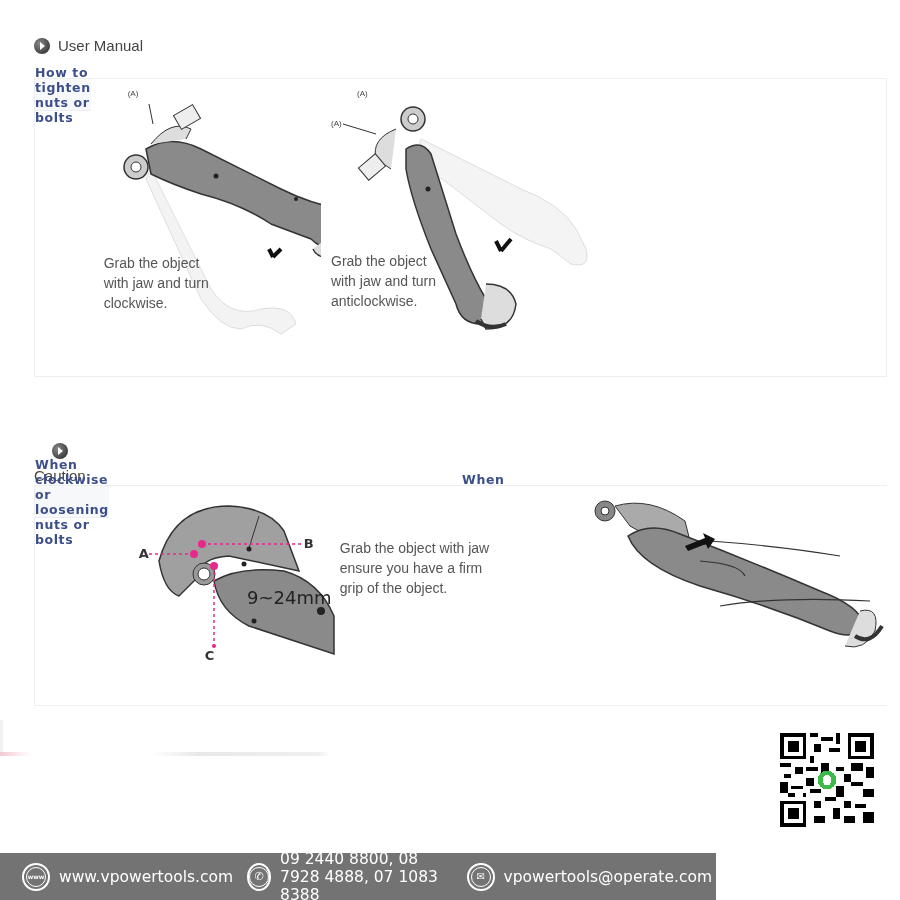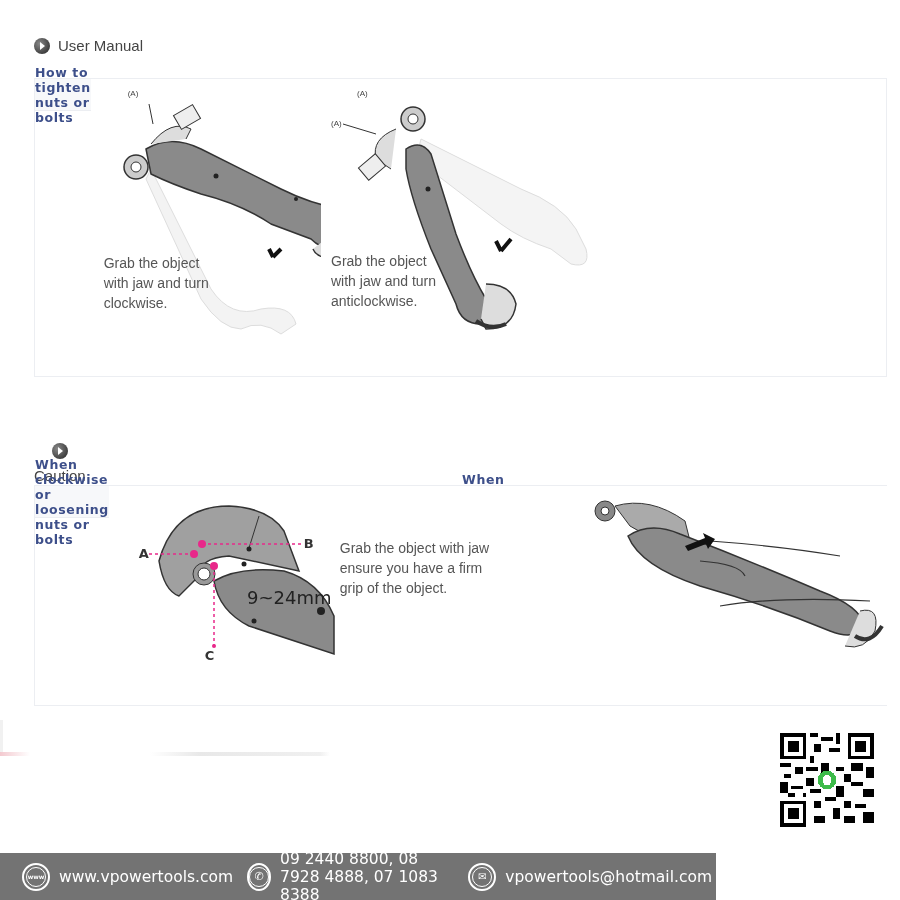--- a/index.html
+++ b/index.html
@@ -210,15 +210,15 @@
   <div class="f-item">
     <span class="f-icon">
         <span class="inner" style="font-size:11px;">✆</span>
       </span>
     <span>09 2440 8800, 08 7928 4888, 07 1083 8388</span>
   </div>
   <div class="f-item">
     <span class="f-icon">
         <span class="inner" style="font-size:10px;">✉</span>
       </span>
-    <span>vpowertools@hotmail.com</span>
+    <span>vpowertools@operate.com</span>
   </div>
 </div>
 
 </body></html>

